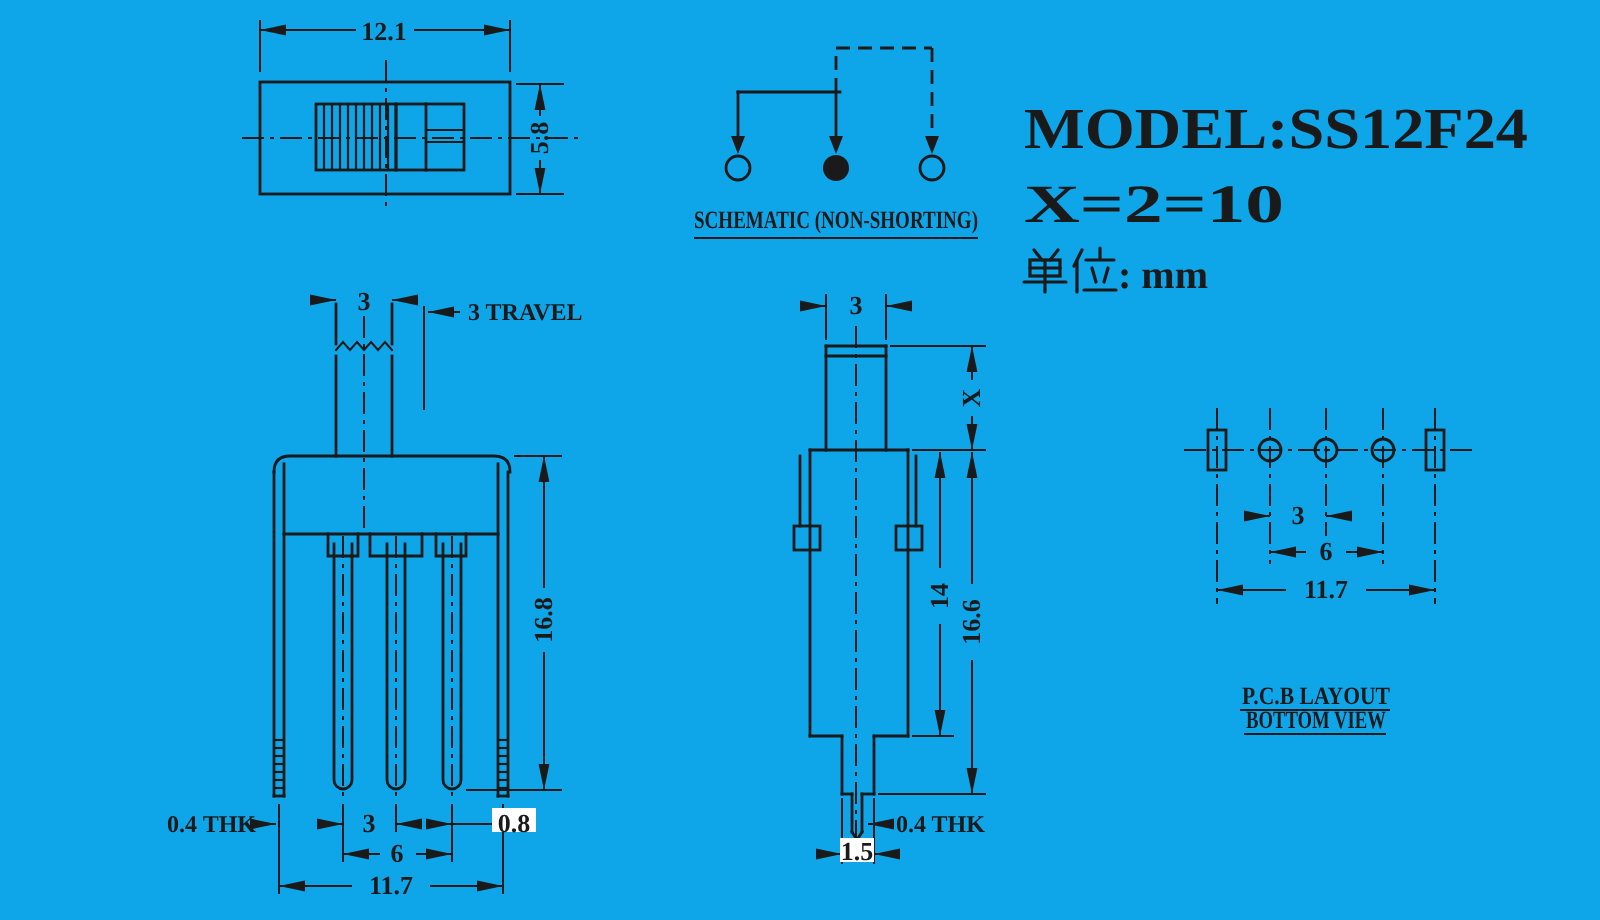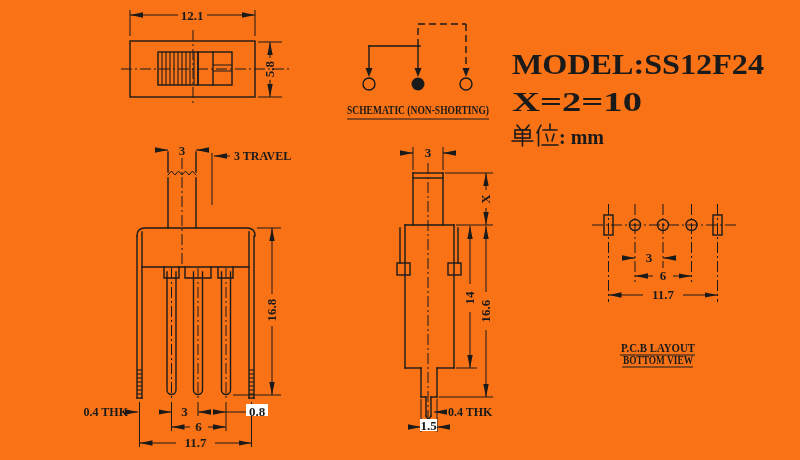--- a/index.html
+++ b/index.html
@@ -1,16 +1,16 @@
 <!DOCTYPE html>
 <html><head>
 <meta charset="utf-8">
 <style>
   html,body { margin:0; padding:0; background:#fff; }
-  .canvas { position:relative; width:800px; height:460px; background:#f97316; overflow:hidden;
+  .canvas { position:relative; width:800px; height:460px; background:#0ea5e9; overflow:hidden;
             font-family:"Liberation Serif", serif; }
   svg { position:absolute; left:0; top:0; }
   svg .obj   { stroke:#1a1a1a; stroke-width:1.4; fill:none; stroke-linecap:square; }
   svg .thin  { stroke:#1a1a1a; stroke-width:1; fill:none; }
   svg .cl    { stroke:#1a1a1a; stroke-width:1; fill:none; stroke-dasharray:11,3,2,3; }
   svg .dash  { stroke:#1a1a1a; stroke-width:1.4; fill:none; stroke-dasharray:7,4; }
   svg .hatch { stroke:#1a1a1a; stroke-width:1.1; fill:none; }
   svg .hz    { stroke:#1a1a1a; stroke-width:1.6; fill:none; stroke-linecap:round; }
   svg text   { fill:#1a1a1a; }
   .dim     { font:bold 13px "Liberation Serif", serif; }

